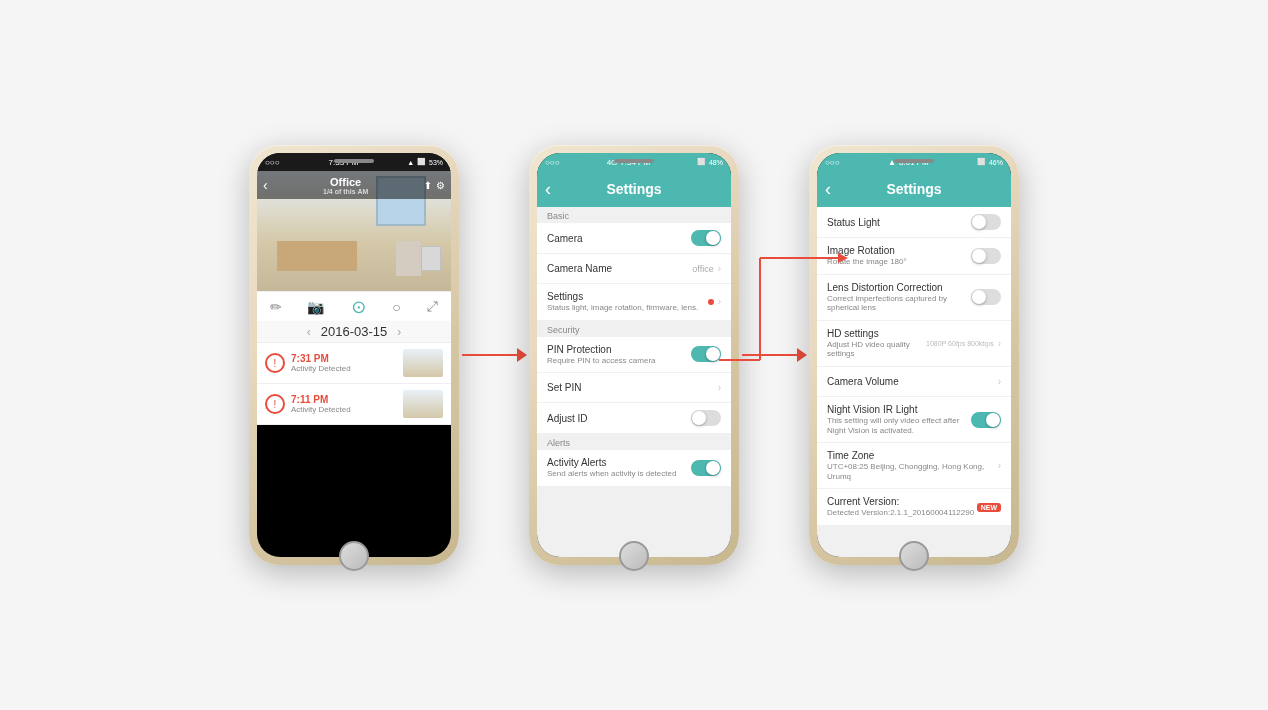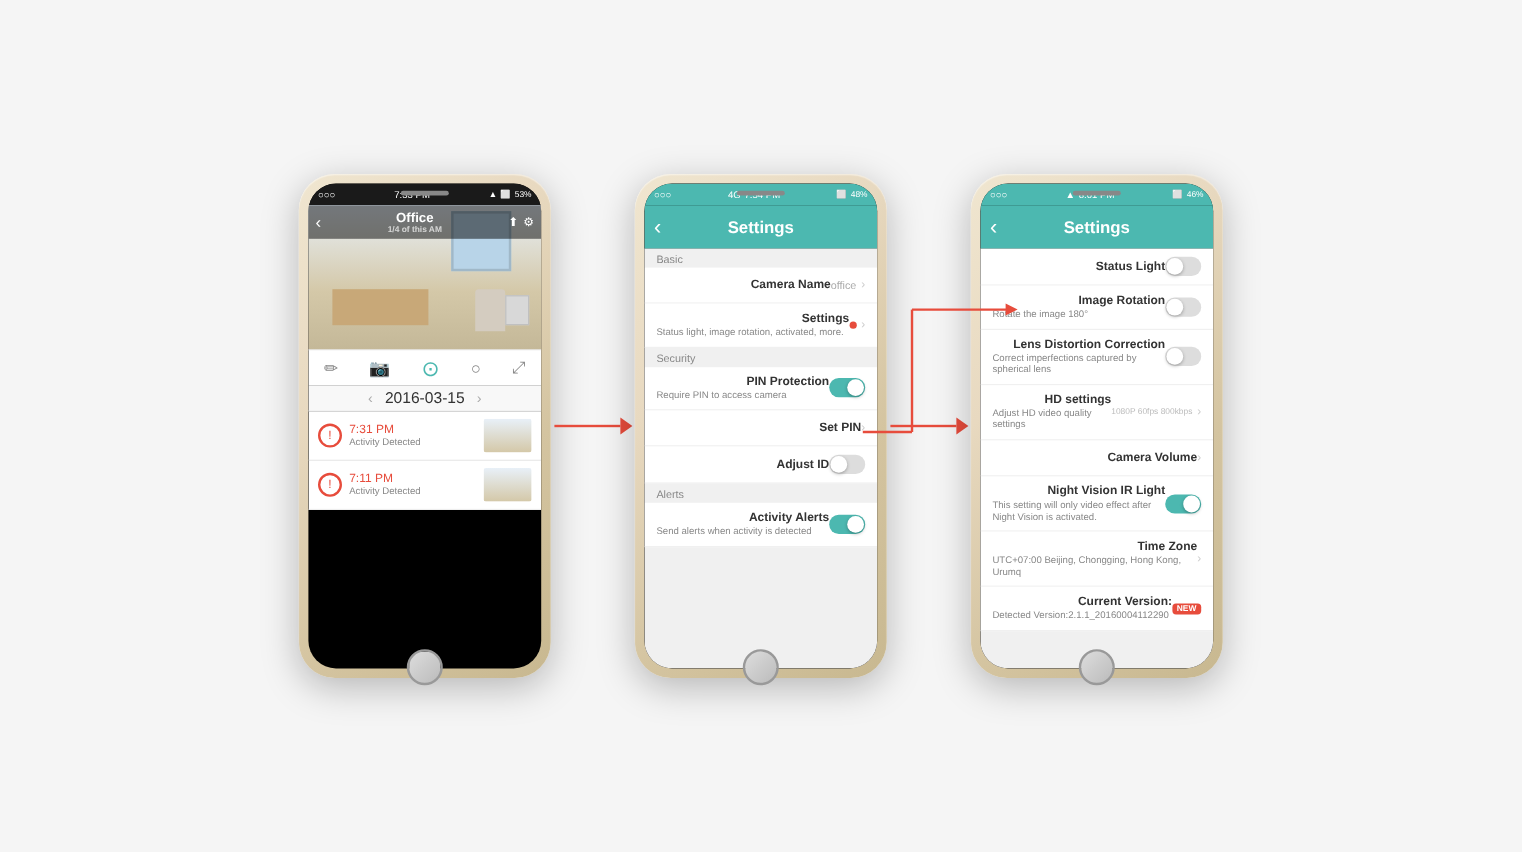--- a/index.html
+++ b/index.html
@@ -281,21 +281,21 @@
       border-radius: 50%;
       display: flex;
       align-items: center;
       justify-content: center;
       color: #e74c3c;
       font-size: 10px;
       flex-shrink: 0;
     }
 
     .activity-info { flex: 1; }
-    .activity-time { font-size: 10px; font-weight: 400; color: #e74c3c; }
+    .activity-time { font-size: 10px; font-weight: 700; color: #e74c3c; }
     .activity-label { font-size: 8px; color: #888; }
 
     .activity-thumb {
       width: 40px;
       height: 28px;
       background: linear-gradient(135deg, #d4c8a8, #c8b898);
       border-radius: 2px;
       flex-shrink: 0;
       overflow: hidden;
     }
@@ -317,21 +317,21 @@
     .settings-item {
       display: flex;
       align-items: center;
       padding: 7px 10px;
       background: white;
       border-bottom: 1px solid #f0f0f0;
       min-height: 30px;
     }
 
     .settings-item-info { flex: 1; }
-    .settings-item-label { font-size: 10px; color: #333; font-weight: 700; text-align: right; }
+    .settings-item-label { font-size: 10px; color: #333; font-weight: 400; }
     .settings-item-sub { font-size: 8px; color: #888; margin-top: 1px; line-height: 1.2; }
 
     .settings-item-right {
       display: flex;
       align-items: center;
       gap: 4px;
       font-size: 9px;
       color: #aaa;
     }
 
@@ -524,35 +524,41 @@
 
           <div class="app-header">
             <span class="app-header-back">‹</span>
             <span class="app-header-title">Settings</span>
           </div>
 
           <div class="app-content">
 
             <div class="settings-section-header">Basic</div>
 
+            <div class="settings-item">
+              <div class="settings-item-info">
+                <div class="settings-item-label">Camera</div>
+              </div>
+              <div class="toggle on"></div>
+            </div>
 
             <div class="settings-item">
               <div class="settings-item-info">
                 <div class="settings-item-label">Camera Name</div>
               </div>
               <div class="settings-item-right">
                 <span>office</span>
                 <span class="chevron">›</span>
               </div>
             </div>
 
             <div class="settings-item" style="position:relative;">
               <div class="settings-item-info">
                 <div class="settings-item-label">Settings</div>
-                <div class="settings-item-sub">Status light, image rotation, activated, more.</div>
+                <div class="settings-item-sub">Status light, image rotation, firmware, lens.</div>
               </div>
               <div style="display:flex;align-items:center;gap:4px;">
                 <div class="red-dot"></div>
                 <span class="chevron">›</span>
               </div>
             </div>
 
             <div class="settings-section-header">Security</div>
 
             <div class="settings-item">
@@ -669,21 +675,21 @@
               <div class="settings-item-info">
                 <div class="settings-item-label">Night Vision IR Light</div>
                 <div class="settings-item-sub">This setting will only video effect after Night Vision is activated.</div>
               </div>
               <div class="toggle on"></div>
             </div>
 
             <div class="settings-item">
               <div class="settings-item-info">
                 <div class="settings-item-label">Time Zone</div>
-                <div class="settings-item-sub">UTC+07:00 Beijing, Chongging, Hong Kong, Urumq</div>
+                <div class="settings-item-sub">UTC+08:25 Beijing, Chongging, Hong Kong, Urumq</div>
               </div>
               <span class="chevron">›</span>
             </div>
 
             <div class="settings-item">
               <div class="settings-item-info">
                 <div class="settings-item-label">Current Version:</div>
                 <div class="settings-item-sub">Detected Version:2.1.1_20160004112290</div>
               </div>
               <span class="new-badge">NEW</span>

